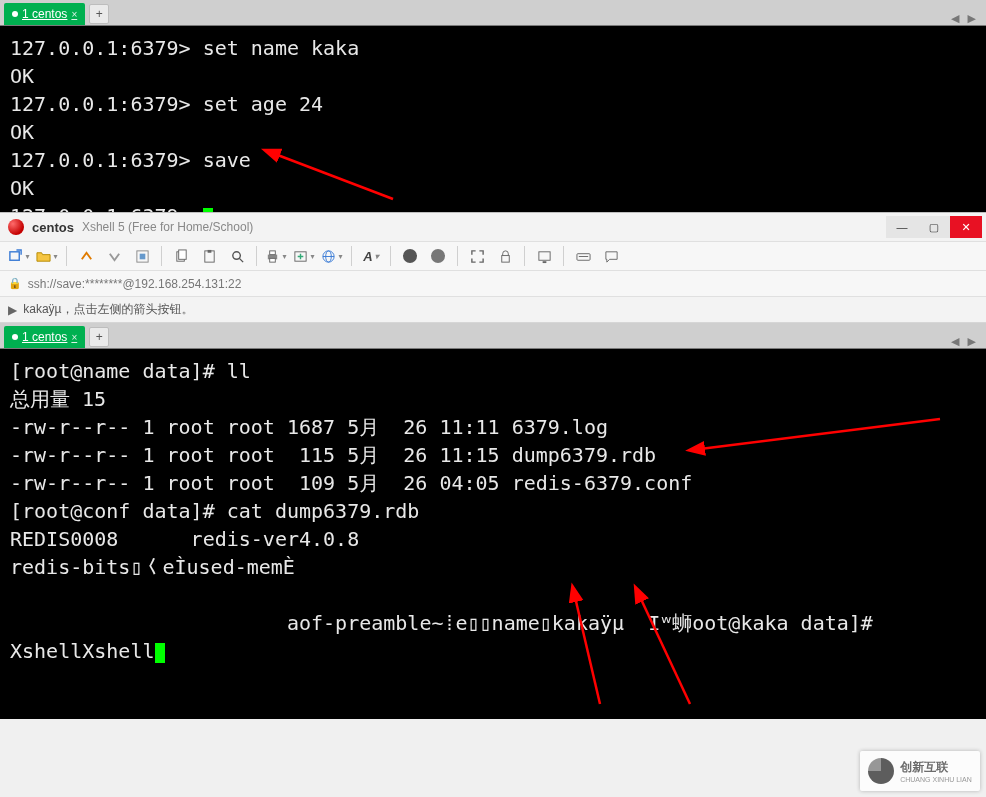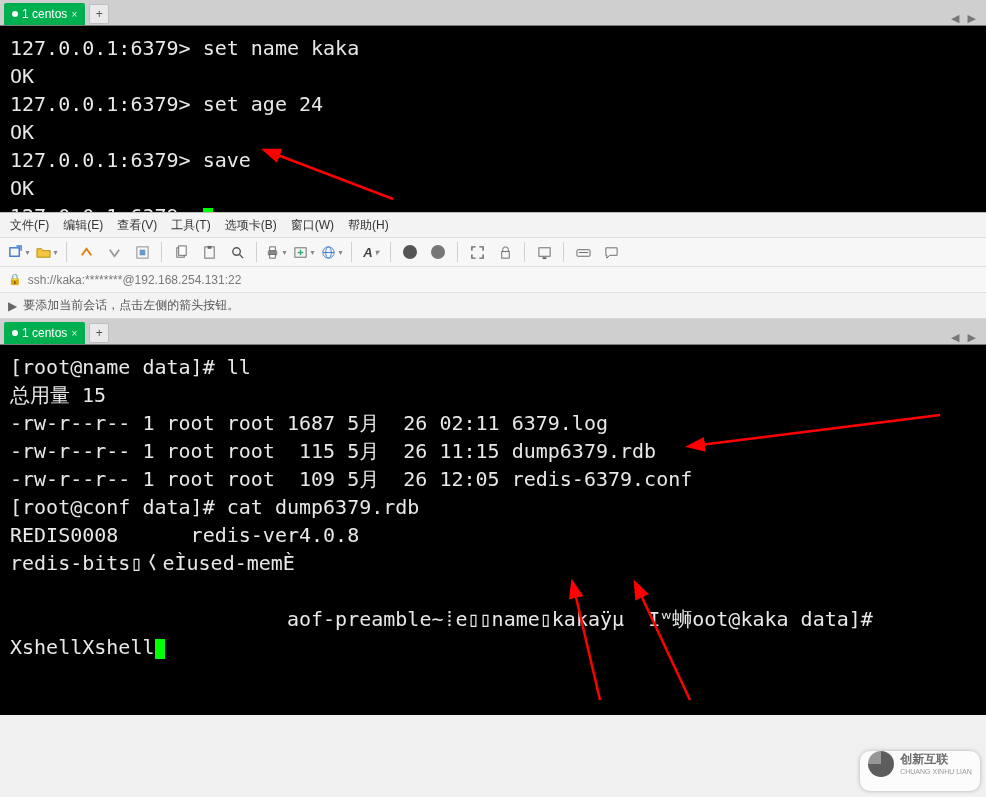--- a/index.html
+++ b/index.html
@@ -27,20 +27,21 @@
     align-items: center;
     height: 22px;
     padding: 0 8px;
     font-size: 12px;
     background: #00b050;
     color: #fff;
     border-top-left-radius: 2px;
     border-top-right-radius: 2px;
     margin-right: 2px;
     gap: 4px;
+    text-decoration: underline;
   }
   .tab.active { background:#00b050; }
   .tab .dot{width:6px;height:6px;border-radius:50%;background:#fff;}
   .tab .close{font-size:10px;opacity:.85;}
   .newtab {
     width: 20px; height:20px;
     display:flex;align-items:center;justify-content:center;
     background:#eaeaea;border:1px solid #bdbdbd;border-radius:2px;
     font-size:12px;color:#555;margin-left:2px;
     position:relative;top:-1px;
@@ -119,21 +120,21 @@
 
   
   svg.overlay{
     position:absolute;pointer-events:none;
   }
 
   
   .watermark{
     position:absolute;right:6px;bottom:6px;
     width:120px;height:40px;background:#fff;opacity:0.85;
-    border-radius:10px;display:flex;justify-content:center;
+    border-radius:2px;display:flex;align-items:center;justify-content:center;
     font-size:10px;color:#555;gap:6px;box-shadow:0 0 4px rgba(0,0,0,.3);
   }
   .watermark .logo{width:26px;height:26px;border-radius:50%;background:conic-gradient(#444 0 75%,#888 0);}
 </style>
 </head>
 <body>
 
 <div class="tabbar">
   <div class="tab active">
     <span class="dot"></span>
@@ -159,30 +160,37 @@
 <svg class="overlay" style="left:0;top:0;width:100%;height:100%">
   <defs>
         <marker id="ah1" markerWidth="10" markerHeight="10" refX="2" refY="3" orient="auto">
     <path d="M0,0 L0,6 L8,3 z" fill="#ff0000"></path>
         </marker>
       </defs>
   <line x1="393" y1="173" x2="275" y2="128" stroke="#ff0000" stroke-width="2.5" marker-end="url(#ah1)"></line>
 </svg></div>
 
 <div class="xshell">
-
-  <div class="menubar">
-    <span>文件(F)</span>
-    <span>编辑(E)</span>
-    <span>查看(V)</span>
-    <span>工具(T)</span>
-    <span>选项卡(B)</span>
-    <span>窗口(W)</span>
-    <span>帮助(H)</span>
-  </div>
+  <div class="titlebar">
+    <span class="appicon"></span>
+    <span class="title">centos</span>
+    <span class="subtitle">Xshell 5 (Free for Home/School)</span>
+    <div class="winbtns">
+      <div class="winbtn min">
+          <span>—</span>
+        </div>
+      <div class="winbtn max">
+          <span>▢</span>
+        </div>
+      <div class="winbtn close">
+          <span>✕</span>
+        </div>
+    </div>
+  </div>
+
 
   <div class="toolbar">
     <div class="tbtn tdrop">
         <svg viewBox="0 0 16 16">
           <rect x="2" y="3" width="10" height="9" fill="none" stroke="#3a7bd5" stroke-width="1.5"></rect>
           <path d="M9 1 l5 0 l0 5" fill="none" stroke="#3a7bd5" stroke-width="1.5"></path>
         </svg>
       </div>
     <div class="tbtn tdrop">
         <svg viewBox="0 0 16 16">
@@ -283,49 +291,49 @@
       </div>
     <div class="tbtn">
         <svg viewBox="0 0 16 16">
           <path d="M2 3h12v8H6l-3 3V11H2z" fill="none" stroke="#666"></path>
         </svg>
       </div>
   </div>
 
   <div class="addressbar">
     <span class="lock">🔒</span>
-    <span style="flex:1;">ssh://kaka:********@192.168.254.131:22</span>
+    <span style="flex:1;">ssh://save:********@192.168.254.131:22</span>
   </div>
 
   <div class="infobar">
     <span class="flag">▶</span>
-    <span>要添加当前会话，点击左侧的箭头按钮。</span>
+    <span>kakaÿµ，点击左侧的箭头按钮。</span>
   </div>
 </div>
 
 <div class="tabbar bottom">
   <div class="tab active">
     <span class="dot"></span>
     <span>1 centos</span>
     <span class="close">×</span>
   </div>
   <div class="newtab">
     <span>+</span>
   </div>
   <div class="navbtns">
     <span>◀</span>
     <span>▶</span>
   </div>
 </div>
 
 <div class="terminal bottom"><span>[root@name data]# ll</span>
 <span>总用量 15</span>
-<span>-rw-r--r-- 1 root root 1687 5月  26 02:11 6379.log</span>
+<span>-rw-r--r-- 1 root root 1687 5月  26 11:11 6379.log</span>
 <span>-rw-r--r-- 1 root root  115 5月  26 11:15 dump6379.rdb</span>
-<span>-rw-r--r-- 1 root root  109 5月  26 12:05 redis-6379.conf</span>
+<span>-rw-r--r-- 1 root root  109 5月  26 04:05 redis-6379.conf</span>
 <span>[root@conf data]# cat dump6379.rdb</span>
 <span>REDIS0008      redis-ver4.0.8</span>
 <span>redis-bits▯𡿨eÌused-memÈ</span>
 <span></span>
 <span>                       aof-preamble~⁞e▯▯name▯kakaÿµ  Iʷ蛳oot@kaka data]#</span>
 <span>XshellXshell</span><span class="cursor"></span>
 <svg class="overlay" style="left:0;top:0;width:100%;height:100%">
   <defs>
         <marker id="ah2" markerWidth="10" markerHeight="10" refX="2" refY="3" orient="auto">
     <path d="M0,0 L0,6 L8,3 z" fill="#ff0000"></path>

